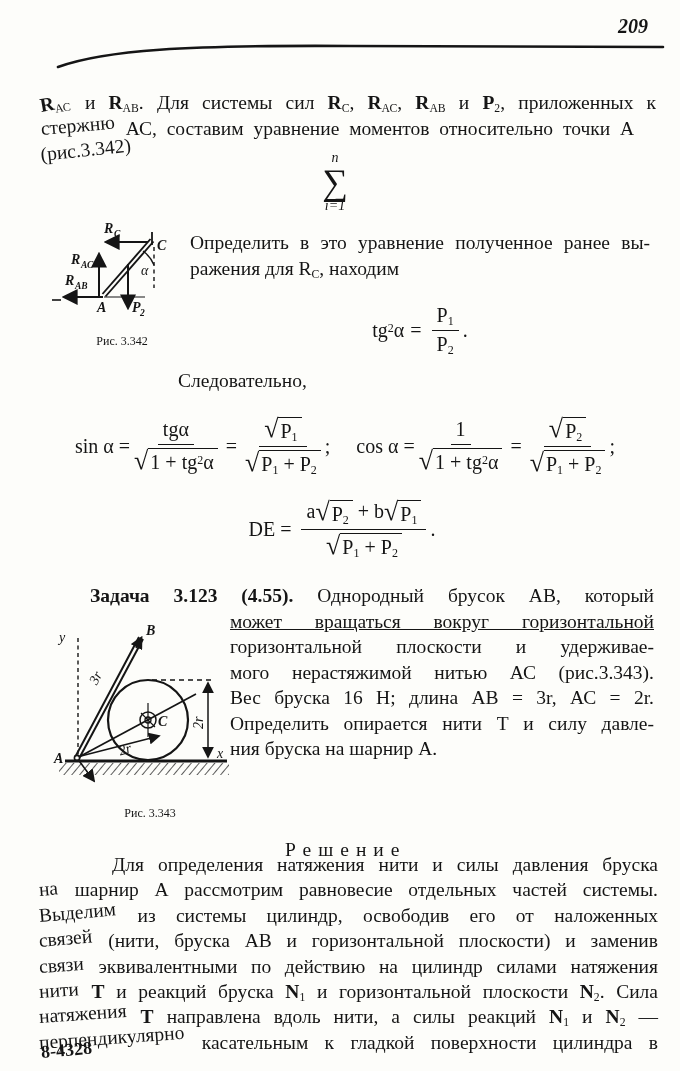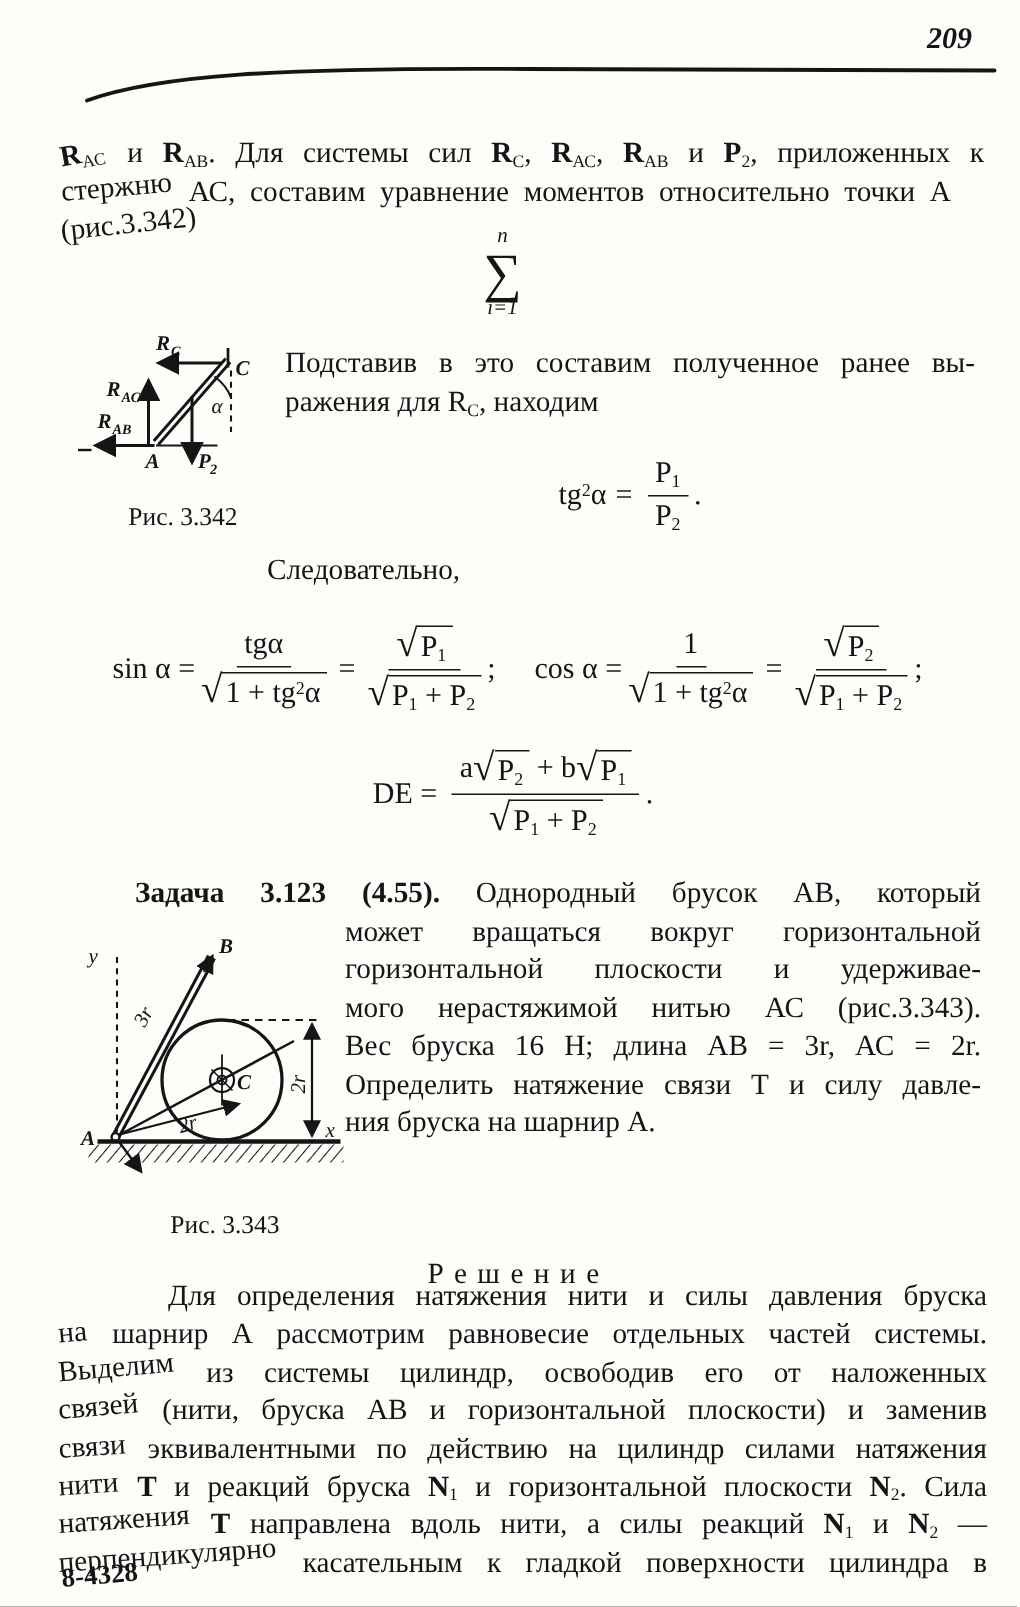--- a/index.html
+++ b/index.html
@@ -23,21 +23,21 @@
   .frac{display:inline-flex;flex-direction:column;align-items:center;vertical-align:middle;margin:0 4px;}
   .frac .num{padding:0 5px 3px;border-bottom:1.7px solid #151515;display:inline-block;text-align:center;}
   .frac .den{padding-top:2px;display:inline-block;}
   .sqrt{display:inline-flex;align-items:flex-start;}
   .sqrt .rs{font-size:1.3em;line-height:0.85;transform:translateY(2px);}
   .sqrt .rad{border-top:1.7px solid #151515;padding:2px 4px 0 2px;margin-top:1px;display:inline-block;}
   .sum{display:inline-flex;flex-direction:column;align-items:center;margin-right:14px;}
   .sum .lim{font-size:14px;font-style:italic;line-height:14px;}
   .sum .sig{font-size:36px;line-height:34px;font-weight:400;}
   .solution-h{font-size:19.5px;letter-spacing:7px;}
-  .caption{font-size:17px;text-align:center;}
+  .caption{font-size:12px;text-align:center;}
   .sig-num{font-size:18px;font-weight:700;transform:rotate(-5deg);transform-origin:left bottom;}
   
   .flbl{font-family:"Liberation Serif",serif;font-style:italic;font-weight:700;font-size:14px;fill:#151515;}
   .fsub{font-family:"Liberation Serif",serif;font-style:italic;font-weight:700;font-size:9.5px;fill:#151515;}
   .fplain{font-family:"Liberation Serif",serif;font-style:italic;font-size:14px;fill:#151515;}
 </style>
 </head>
 <body>
 
 <div class="page">
@@ -93,21 +93,21 @@
       <text class="flbl" x="80" y="92">P</text>
       <text class="fsub" x="88" y="96">2</text>
       <text class="flbl" x="45" y="92">A</text>
       <text class="flbl" x="105" y="30">C</text>
       <text class="fplain" x="89" y="55">α</text>
     </svg>
     <div class="caption" style="margin-top:6px;">Рис. 3.342</div>
   </div>
 
   <div class="abs" style="left:190px;top:230px;width:460px;">
-    <div class="line jline">Подставив в это составим полученное ранее вы-</div>
+    <div class="line jline">Определить в это уравнение полученное ранее вы-</div>
     <div class="line">ражения для R<sub>С</sub>, находим</div>
   </div>
 
   <div class="abs formula" style="left:190px;top:302px;width:460px;height:56px;">
     <span>tg<sup>2</sup>α</span>
     <span style="margin:0 6px;">=</span>
     <span class="frac">
       <span class="num">P<sub>1</sub></span>
       <span class="den">P<sub>2</sub></span>
     </span>
@@ -162,25 +162,25 @@
             <span class="rad">P<sub>1</sub></span>
           </span></span>
       <span class="den sqrt"><span class="rs">√</span><span class="rad">P<sub>1</sub> + P<sub>2</sub></span></span>
     </span>
     <span>.</span>
   </div>
 
   <div class="abs line jline" style="left:42px;top:583px;width:612px;text-indent:48px;"><b>Задача 3.123 (4.55).</b> Однородный брусок АВ, который</div>
 
   <div class="abs" style="left:230px;top:609px;width:424px;line-height:25.4px;">
-    <div class="line jline" style="line-height:25.4px;">может вращаться вокруг горизонтальной</div>
+    <div class="line jline" style="line-height:25.4px;text-decoration:underline;">может вращаться вокруг горизонтальной</div>
     <div class="line jline" style="line-height:25.4px;">горизонтальной плоскости и удерживае-</div>
     <div class="line jline" style="line-height:25.4px;">мого нерастяжимой нитью АС (рис.3.343).</div>
     <div class="line jline" style="line-height:25.4px;">Вес бруска 16 Н; длина АВ = 3r, АС = 2r.</div>
-    <div class="line jline" style="line-height:25.4px;">Определить натяжение связи Т и силу давле-</div>
+    <div class="line jline" style="line-height:25.4px;">Определить опирается нити Т и силу давле-</div>
     <div class="line" style="line-height:25.4px;">ния бруска на шарнир А.</div>
   </div>
 
   <div class="abs" style="left:45px;top:610px;width:190px;">
     <svg width="190" height="180" viewBox="0 0 190 180">
       <defs>
         <marker id="ah2" viewBox="0 0 10 10" refX="8.5" refY="5" markerWidth="8" markerHeight="8" orient="auto-start-reverse">
           <path d="M0,0 L10,5 L0,10 z" fill="#151515"></path>
         </marker>
         <pattern id="ht" width="6" height="14" patternUnits="userSpaceOnUse" patternTransform="rotate(40)">

